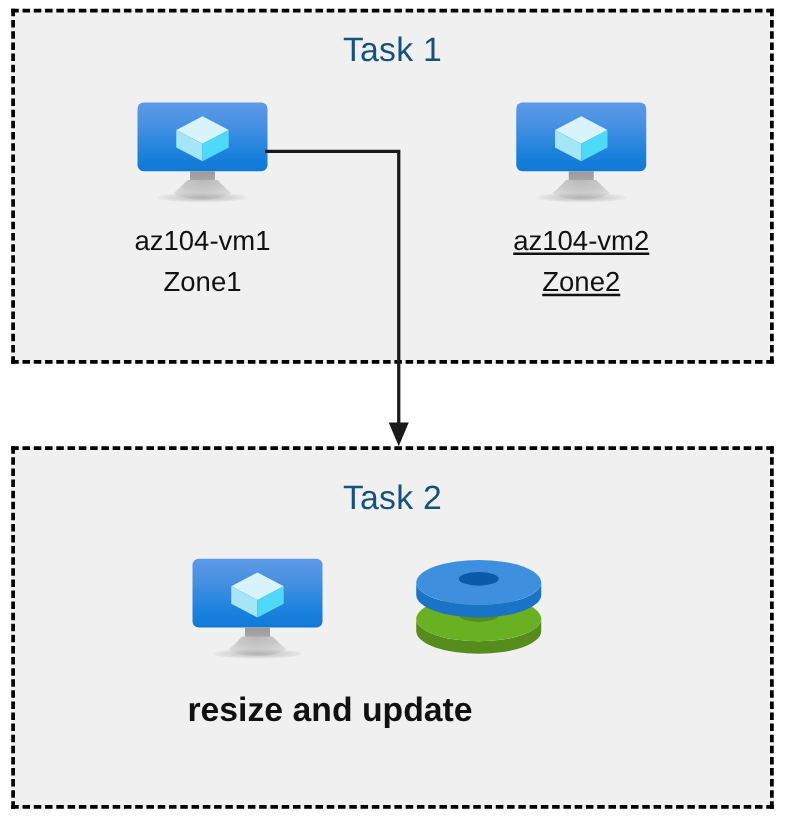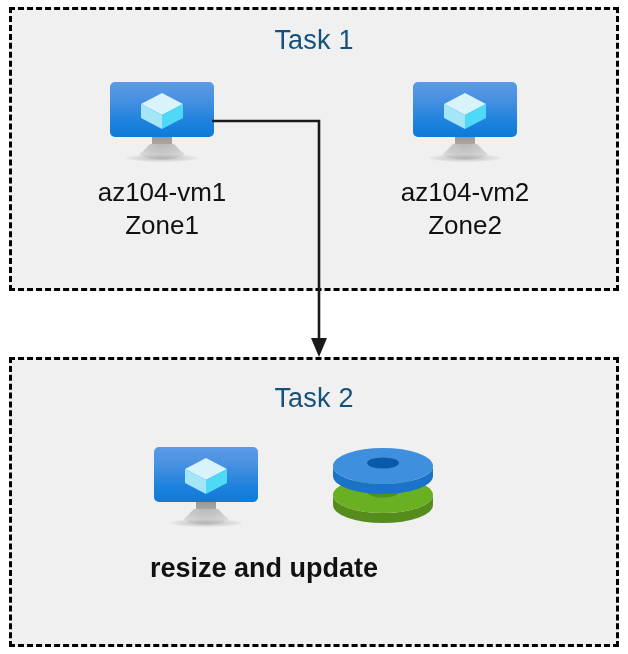--- a/index.html
+++ b/index.html
@@ -80,26 +80,26 @@
   #vm3-icon { left: 154px; top: 447px; }
 
   
   #disk-icon { position: absolute; left: 332px; top: 445px; width: 102px; height: 84px; }
 
   
   .caption {
     position: absolute;
     text-align: center;
     color: #111111;
-    font-size: 26px;
+    font-size: 22px;
     line-height: 33px;
     white-space: pre-line;
   }
   #vm1-label { left: 42px;  top: 176px; width: 240px; }
-  #vm2-label { left: 345px; top: 176px; width: 240px; }
+  #vm2-label { left: 345px; top: 176px; width: 240px; text-decoration: underline; }
   #task2-caption { left: 114px; top: 552px; width: 300px; font-size: 27px; font-weight: bold; }
 
   
   #connector { position: absolute; left: 0; top: 0; width: 628px; height: 654px; pointer-events: none; }
 </style>
 </head>
 <body>
 
 <div id="task1-box" class="task-box"></div>
 

